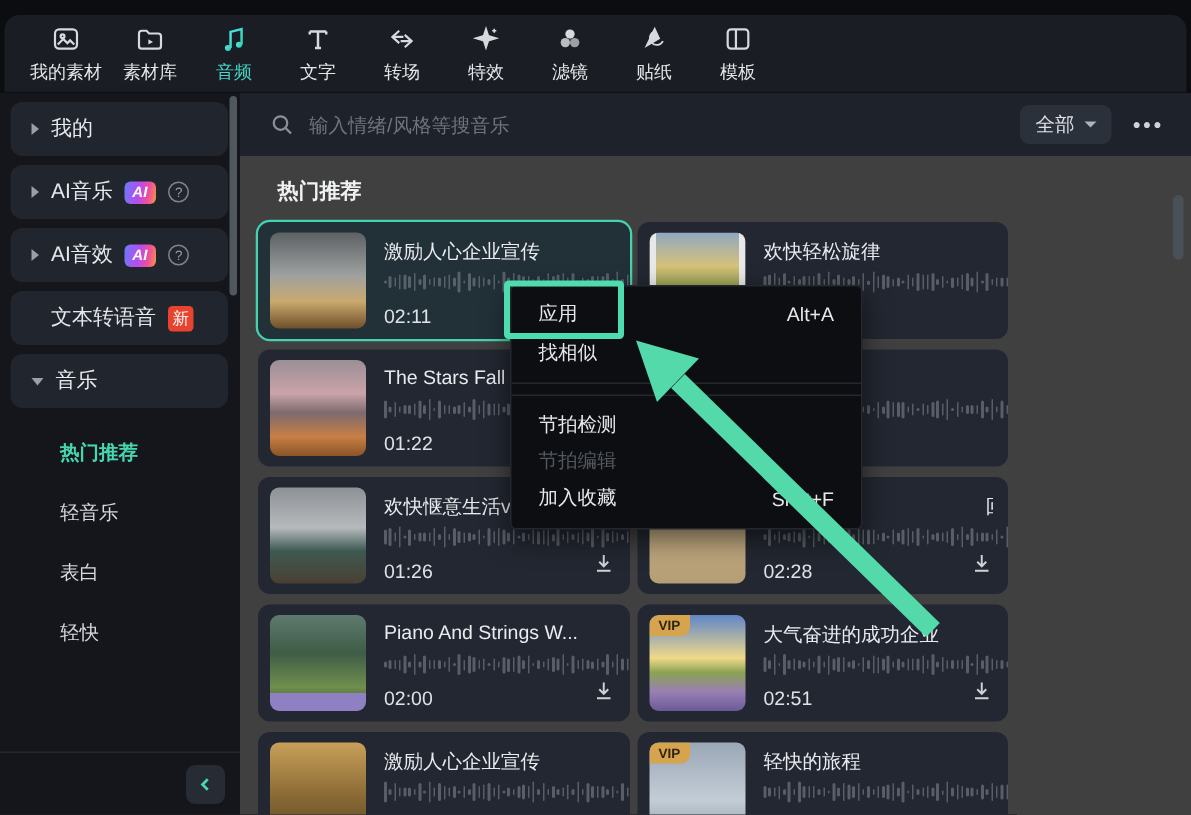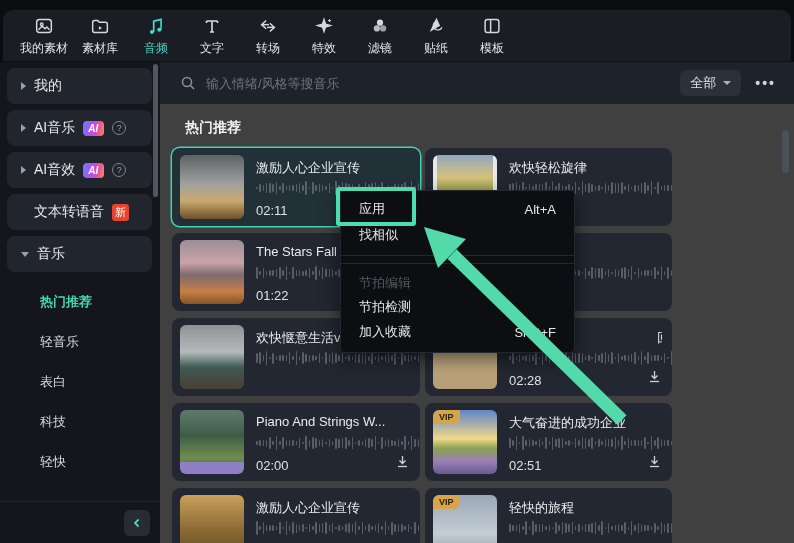--- a/index.html
+++ b/index.html
@@ -228,21 +228,20 @@
   </div>
   <div class="smenu">
 
       <div class="smenu-item active">热门推荐</div>
 
 
       <div class="smenu-item">轻音乐</div>
 
       <div class="smenu-item">表白</div>
 
-      <div class="smenu-item">科技</div>
 
       <div class="smenu-item">轻快</div>
     </div>
   <div class="sb-scroll"></div>
   <div class="sidebar-footer">
     <div class="collapse-btn">
       <svg width="12" height="12" viewBox="0 0 12 12" fill="none" stroke="#4ad8b2" stroke-width="1.8">
           <path d="M7.5 2.5L4 6l3.5 3.5"></path>
         </svg>
     </div>
@@ -577,20 +576,29 @@
             <i style="height: 9.2px;"></i>
             <i style="height: 6.5px;"></i>
             <i style="height: 13.4px;"></i>
             <i style="height: 2.3px;"></i>
             <i style="height: 13.3px;"></i>
             <i style="height: 5.7px;"></i>
             <i style="height: 8.9px;"></i>
             <i style="height: 6.1px;"></i>
             <i style="height: 4.2px;"></i>
             <i style="height: 7.9px;"></i>
+          </div>
+          <div class="cbottom">
+            <span class="ctime">01:26</span>
+            <span class="dl-icon">
+              <svg width="15" height="15" viewBox="0 0 15 15" fill="none" stroke="#cfd3d8" stroke-width="1.3">
+                <path d="M7.5 2v7M4.5 6.5l3 3 3-3"></path>
+                <path d="M3 12.5h9"></path>
+              </svg>
+            </span>
           </div>
         </div>
       </div>
 
       <div class="card">
         <div class="thumb thumb-sand">
           
         </div>
         <div class="meta">
           <div class="ctitle shifted">回忆</div>
@@ -935,25 +943,25 @@
 <div class="ctxmenu">
   <div class="mi">
     <span>应用</span>
     <span class="sc">Alt+A</span>
   </div>
   <div class="mi">
     <span>找相似</span>
   </div>
   <div class="mdiv"></div>
   <div class="mdiv"></div>
+  <div class="mi compact">
+    <span>节拍检测</span>
+  </div>
   <div class="mi compact disabled">
     <span>节拍编辑</span>
-  </div>
-  <div class="mi compact">
-    <span>节拍检测</span>
   </div>
   <div class="mi">
     <span>加入收藏</span>
     <span class="sc">Shift+F</span>
   </div>
 </div>
 
 <div class="hl-box"></div>
 <svg class="arrow-svg" viewBox="0 0 794 543">
   <line x1="452" y1="254" x2="622" y2="420" stroke="#54d9ab" stroke-width="13"></line>

